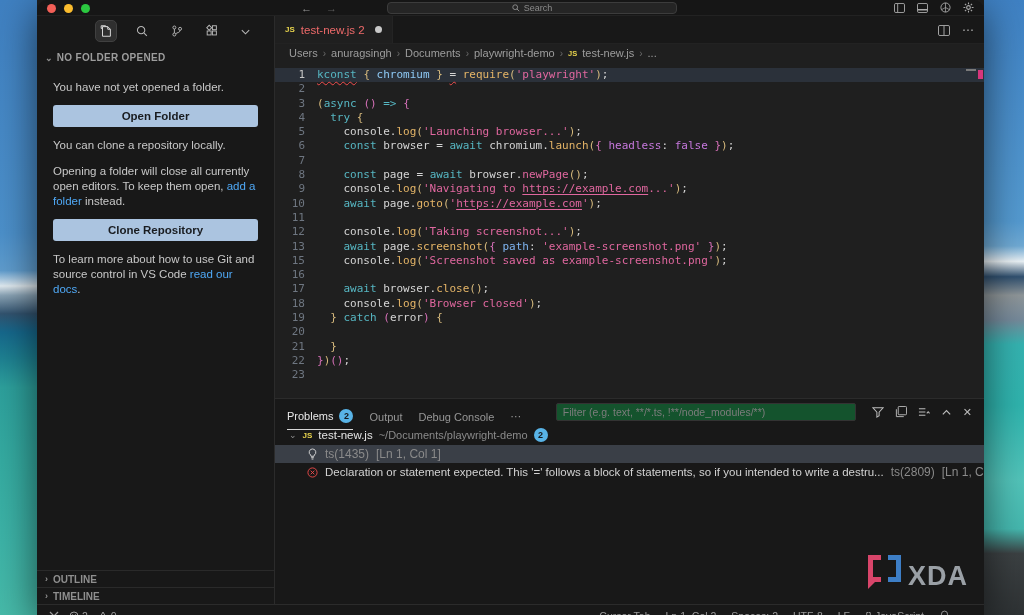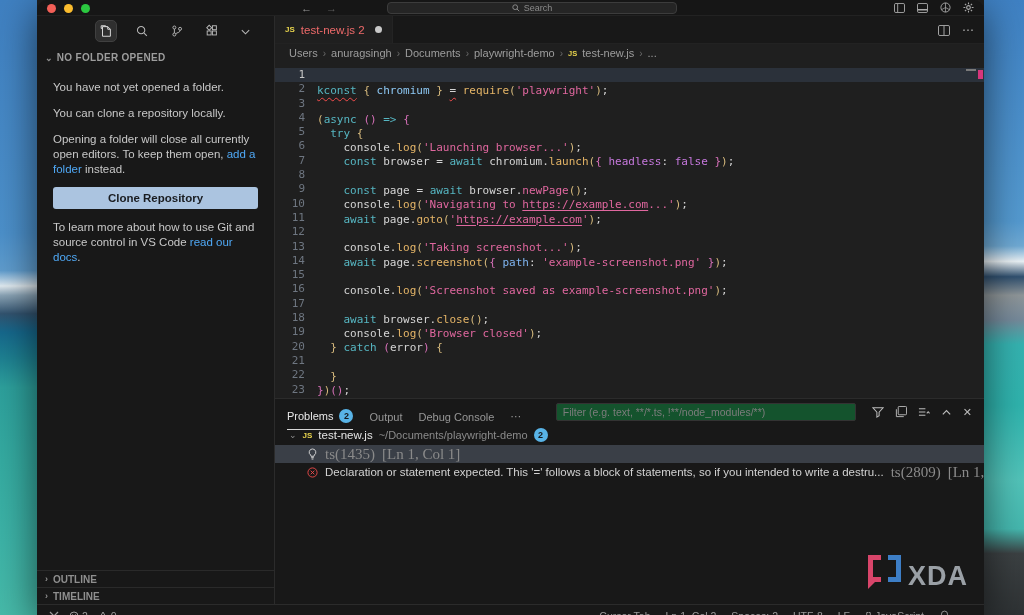--- a/index.html
+++ b/index.html
@@ -76,21 +76,21 @@
   .breadcrumb .sep { color:#6a6a6a; font-size:10px; }
   .breadcrumb .bc-js { color:#e8d44d; font-size:7.5px; font-weight:bold; }
 
   
   .code-area { position:relative; height:336px; flex:0 0 336px; padding-top:6px;
     font-family:"DejaVu Sans Mono", monospace; font-size:11px; overflow:hidden; }
   .code-line { display:flex; height:14.3px; line-height:14.3px; white-space:pre; }
   .code-line.current { background:#2b313a; }
   .ln { width:30px; flex:0 0 30px; text-align:right; color:#6e7681; padding-right:0; }
   .code-line.current .ln { color:#c6c6c6; }
-  .code-txt { padding-left:12px;margin-top:16px; }
+  .code-txt { padding-left:12px; }
   .tk-kw{color:#56b6c2} .tk-fn{color:#e5b567} .tk-str{color:#e0679f}
   .tk-pn{color:#d7ba7d} .tk-p2{color:#d670b8} .tk-vb{color:#8ec9f5}
   .tk-vi{color:#c678dd} .tk-pr{color:#7fb4f0} .tk-pl{color:#d4d4d4}
   .tk-u{text-decoration:underline; text-underline-offset:2px;}
   .tk-w{text-decoration:underline wavy #f14c4c; text-decoration-thickness:1px; text-underline-offset:3px;}
   .ruler-gray{position:absolute; right:8px; top:7px; width:10px; height:2px; background:#7a7a7a;}
   .ruler-pink{position:absolute; right:1px; top:8px; width:5px; height:9px; background:#d6367c;}
 
   
   .panel { flex:1; border-top:1px solid #2b2b2b; background:#181818; position:relative;
@@ -108,21 +108,21 @@
     font-family:"Liberation Sans",sans-serif; }
   .filter-input::placeholder { color:#7c7c7c; }
   .panel-icons { display:flex; gap:11px; align-items:center; color:#bcbcbc; }
   .panel-body { flex:1; position:relative; font-size:11.5px; color:#cfcfcf; }
   .prob-group { height:20px; display:flex; align-items:center; gap:6px; padding-left:14px; }
   .prob-file { color:#e4e4e4; }
   .prob-path { color:#8a8a8a; font-size:11px; }
   .prob-row { height:18px; display:flex; align-items:center; gap:7px; padding-left:32px; }
   .prob-row.selected { background:#3a3f47; }
   .prob-msg { color:#d2d2d2; white-space:nowrap; }
-  .prob-meta { color:#8a8a8a; font-size:15px; white-space:nowrap;font-family:Liberation Serif, serif; }
+  .prob-meta { color:#8a8a8a; font-size:12px; white-space:nowrap; }
   .sev-err { color:#f14c4c; display:flex; }
   .sev-bulb { color:#dcdcdc; display:flex; }
 
   
   .xda { position:absolute; right:16px; bottom:12px; display:flex; align-items:center; gap:7px; }
   .xb { width:13px; height:27px; position:relative; }
   .xbl { border-left:5px solid #d8456a; border-top:5px solid #d8456a; border-bottom:5px solid #d8456a; }
   .xbl::after { content:""; position:absolute; left:-5px; bottom:-12px; width:0; height:0;
     border-top:8px solid #d8456a; border-right:8px solid transparent; }
   .xbr { border-right:5px solid #3d7ec6; border-top:5px solid #3d7ec6; border-bottom:5px solid #3d7ec6; }
@@ -232,20 +232,21 @@
           </span>
         </div>
 
         <div class="side-header">
           <span class="chev">⌄</span>
           <span>NO FOLDER OPENED</span>
         </div>
 
         <div class="side-body">
           <p>You have not yet opened a folder.</p>
+          <button class="side-btn">Open Folder</button>
           <p>You can clone a repository locally.</p>
           <p id="sb-p2"><span>Opening a folder will close all currently open editors. To keep them open, </span><span class="link">add a folder</span><span> instead.</span></p>
           <button class="side-btn">Clone Repository</button>
           <p id="sb-p4"><span>To learn more about how to use Git and source control in VS Code </span><span class="link">read our docs</span><span>.</span></p>
         </div>
 
         <div class="side-spacer"></div>
         <div class="side-sec">
           <span class="chev">›</span>
           <span>OUTLINE</span>
@@ -295,21 +296,20 @@
               <div class="code-line"><span class="ln">4</span><span class="code-txt"><span class="tk-pl">  </span><span class="tk-kw">try</span><span class="tk-pl"> </span><span class="tk-pn">{</span></span></div>
               <div class="code-line"><span class="ln">5</span><span class="code-txt"><span class="tk-pl">    </span><span class="tk-pl">console</span><span class="tk-pl">.</span><span class="tk-fn">log</span><span class="tk-pn">(</span><span class="tk-str">'Launching browser...'</span><span class="tk-pn">)</span><span class="tk-pl">;</span></span></div>
               <div class="code-line"><span class="ln">6</span><span class="code-txt"><span class="tk-pl">    </span><span class="tk-kw">const</span><span class="tk-pl"> browser </span><span class="tk-pl">=</span><span class="tk-pl"> </span><span class="tk-kw">await</span><span class="tk-pl"> chromium.</span><span class="tk-fn">launch</span><span class="tk-pn">(</span><span class="tk-p2">{</span><span class="tk-pl"> </span><span class="tk-vi">headless</span><span class="tk-pl">: </span><span class="tk-vi">false</span><span class="tk-pl"> </span><span class="tk-p2">}</span><span class="tk-pn">)</span><span class="tk-pl">;</span></span></div>
               <div class="code-line"><span class="ln">7</span><span class="code-txt"></span></div>
               <div class="code-line"><span class="ln">8</span><span class="code-txt"><span class="tk-pl">    </span><span class="tk-kw">const</span><span class="tk-pl"> page </span><span class="tk-pl">=</span><span class="tk-pl"> </span><span class="tk-kw">await</span><span class="tk-pl"> browser.</span><span class="tk-str">newPage</span><span class="tk-pn">()</span><span class="tk-pl">;</span></span></div>
               <div class="code-line"><span class="ln">9</span><span class="code-txt"><span class="tk-pl">    </span><span class="tk-pl">console</span><span class="tk-pl">.</span><span class="tk-fn">log</span><span class="tk-pn">(</span><span class="tk-str">'Navigating to </span><span class="tk-str tk-u">https://example.com</span><span class="tk-str">...'</span><span class="tk-pn">)</span><span class="tk-pl">;</span></span></div>
               <div class="code-line"><span class="ln">10</span><span class="code-txt"><span class="tk-pl">    </span><span class="tk-kw">await</span><span class="tk-pl"> page.</span><span class="tk-fn">goto</span><span class="tk-pn">(</span><span class="tk-str">'</span><span class="tk-str tk-u">https://example.com</span><span class="tk-str">'</span><span class="tk-pn">)</span><span class="tk-pl">;</span></span></div>
               <div class="code-line"><span class="ln">11</span><span class="code-txt"></span></div>
               <div class="code-line"><span class="ln">12</span><span class="code-txt"><span class="tk-pl">    </span><span class="tk-pl">console</span><span class="tk-pl">.</span><span class="tk-fn">log</span><span class="tk-pn">(</span><span class="tk-str">'Taking screenshot...'</span><span class="tk-pn">)</span><span class="tk-pl">;</span></span></div>
               <div class="code-line"><span class="ln">13</span><span class="code-txt"><span class="tk-pl">    </span><span class="tk-kw">await</span><span class="tk-pl"> page.</span><span class="tk-fn">screenshot</span><span class="tk-pn">(</span><span class="tk-p2">{</span><span class="tk-pl"> </span><span class="tk-pr">path</span><span class="tk-pl">: </span><span class="tk-str">'example-screenshot.png'</span><span class="tk-pl"> </span><span class="tk-p2">}</span><span class="tk-pn">)</span><span class="tk-pl">;</span></span></div>
-              <div class="code-line"><span class="ln">14</span><span class="code-txt"></span></div>
               <div class="code-line"><span class="ln">15</span><span class="code-txt"><span class="tk-pl">    </span><span class="tk-pl">console</span><span class="tk-pl">.</span><span class="tk-fn">log</span><span class="tk-pn">(</span><span class="tk-str">'Screenshot saved as example-screenshot.png'</span><span class="tk-pn">)</span><span class="tk-pl">;</span></span></div>
               <div class="code-line"><span class="ln">16</span><span class="code-txt"></span></div>
               <div class="code-line"><span class="ln">17</span><span class="code-txt"><span class="tk-pl">    </span><span class="tk-kw">await</span><span class="tk-pl"> browser.</span><span class="tk-fn">close</span><span class="tk-pn">()</span><span class="tk-pl">;</span></span></div>
               <div class="code-line"><span class="ln">18</span><span class="code-txt"><span class="tk-pl">    </span><span class="tk-pl">console</span><span class="tk-pl">.</span><span class="tk-fn">log</span><span class="tk-pn">(</span><span class="tk-str">'Browser closed'</span><span class="tk-pn">)</span><span class="tk-pl">;</span></span></div>
               <div class="code-line"><span class="ln">19</span><span class="code-txt"><span class="tk-pl">  </span><span class="tk-pn">}</span><span class="tk-pl"> </span><span class="tk-kw">catch</span><span class="tk-pl"> </span><span class="tk-p2">(</span><span class="tk-pl">error</span><span class="tk-p2">)</span><span class="tk-pl"> </span><span class="tk-pn">{</span></span></div>
               <div class="code-line"><span class="ln">20</span></div>
               <div class="code-line"><span class="ln">21</span><span class="code-txt"><span class="tk-pl">  </span><span class="tk-pn">}</span></span></div>
               <div class="code-line"><span class="ln">22</span><span class="code-txt"><span class="tk-p2">}</span><span class="tk-pn">)</span><span class="tk-p2">()</span><span class="tk-pl">;</span></span></div>
               <div class="code-line"><span class="ln">23</span><span class="code-txt"></span></div>
             </div>

